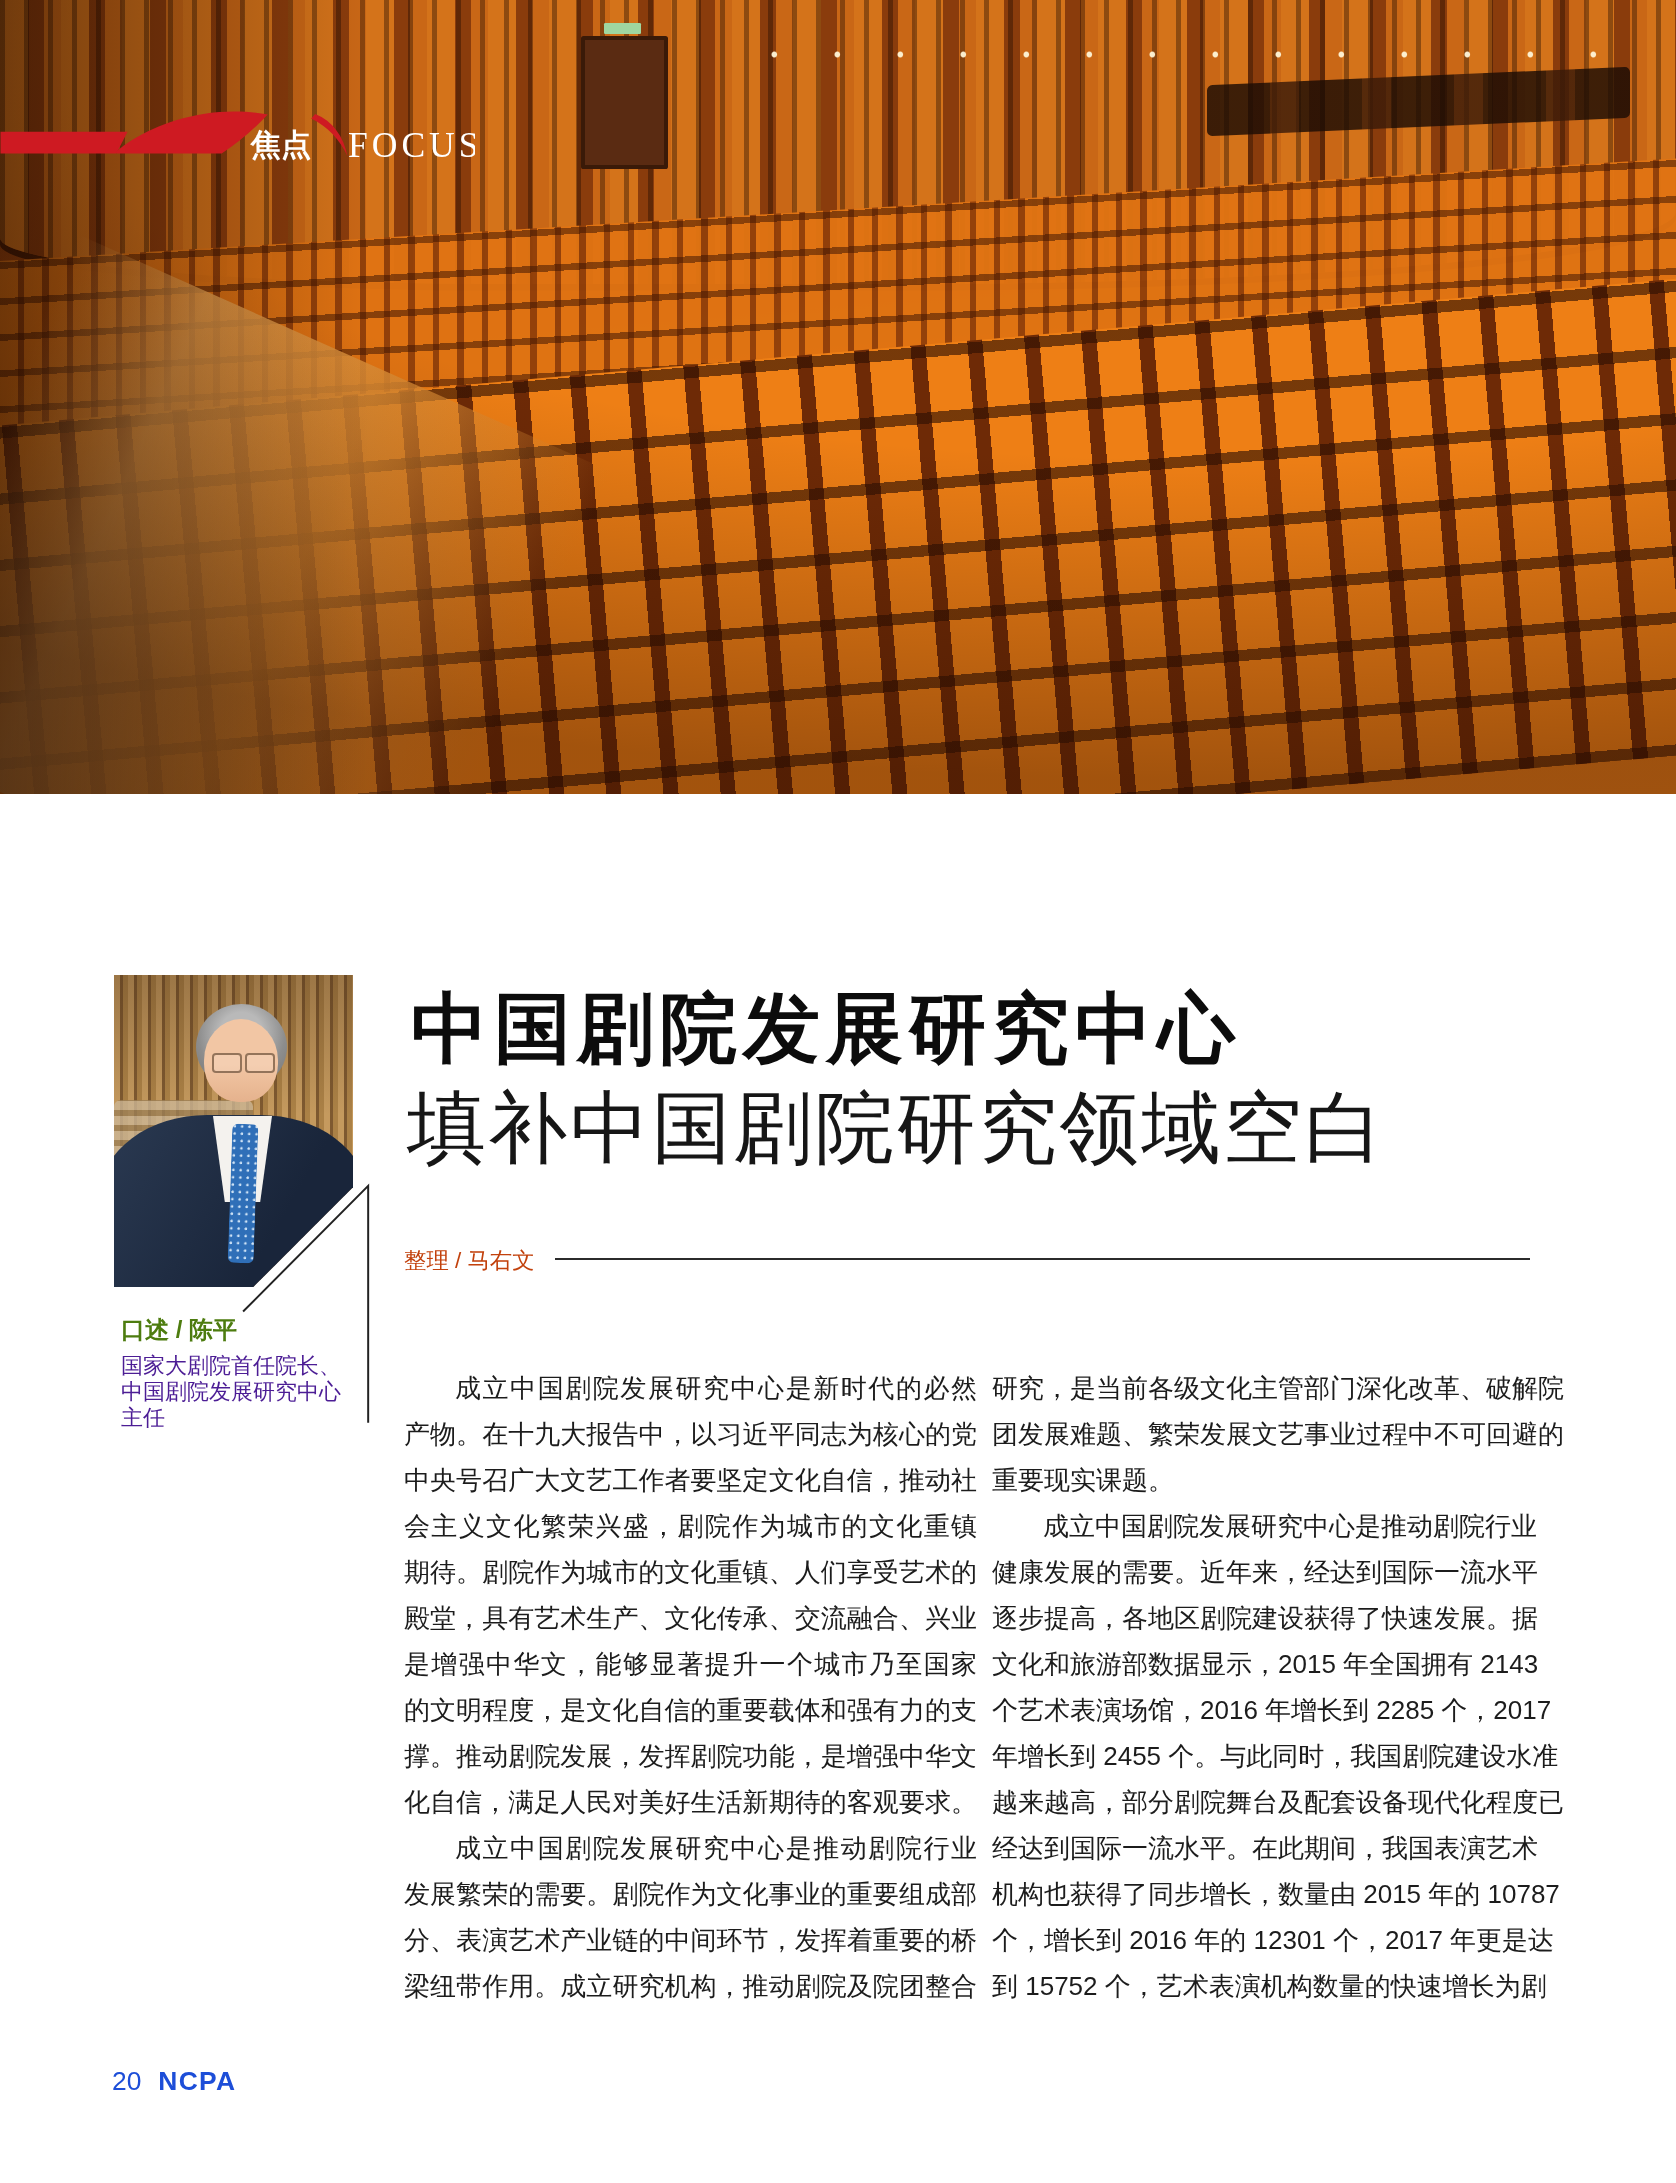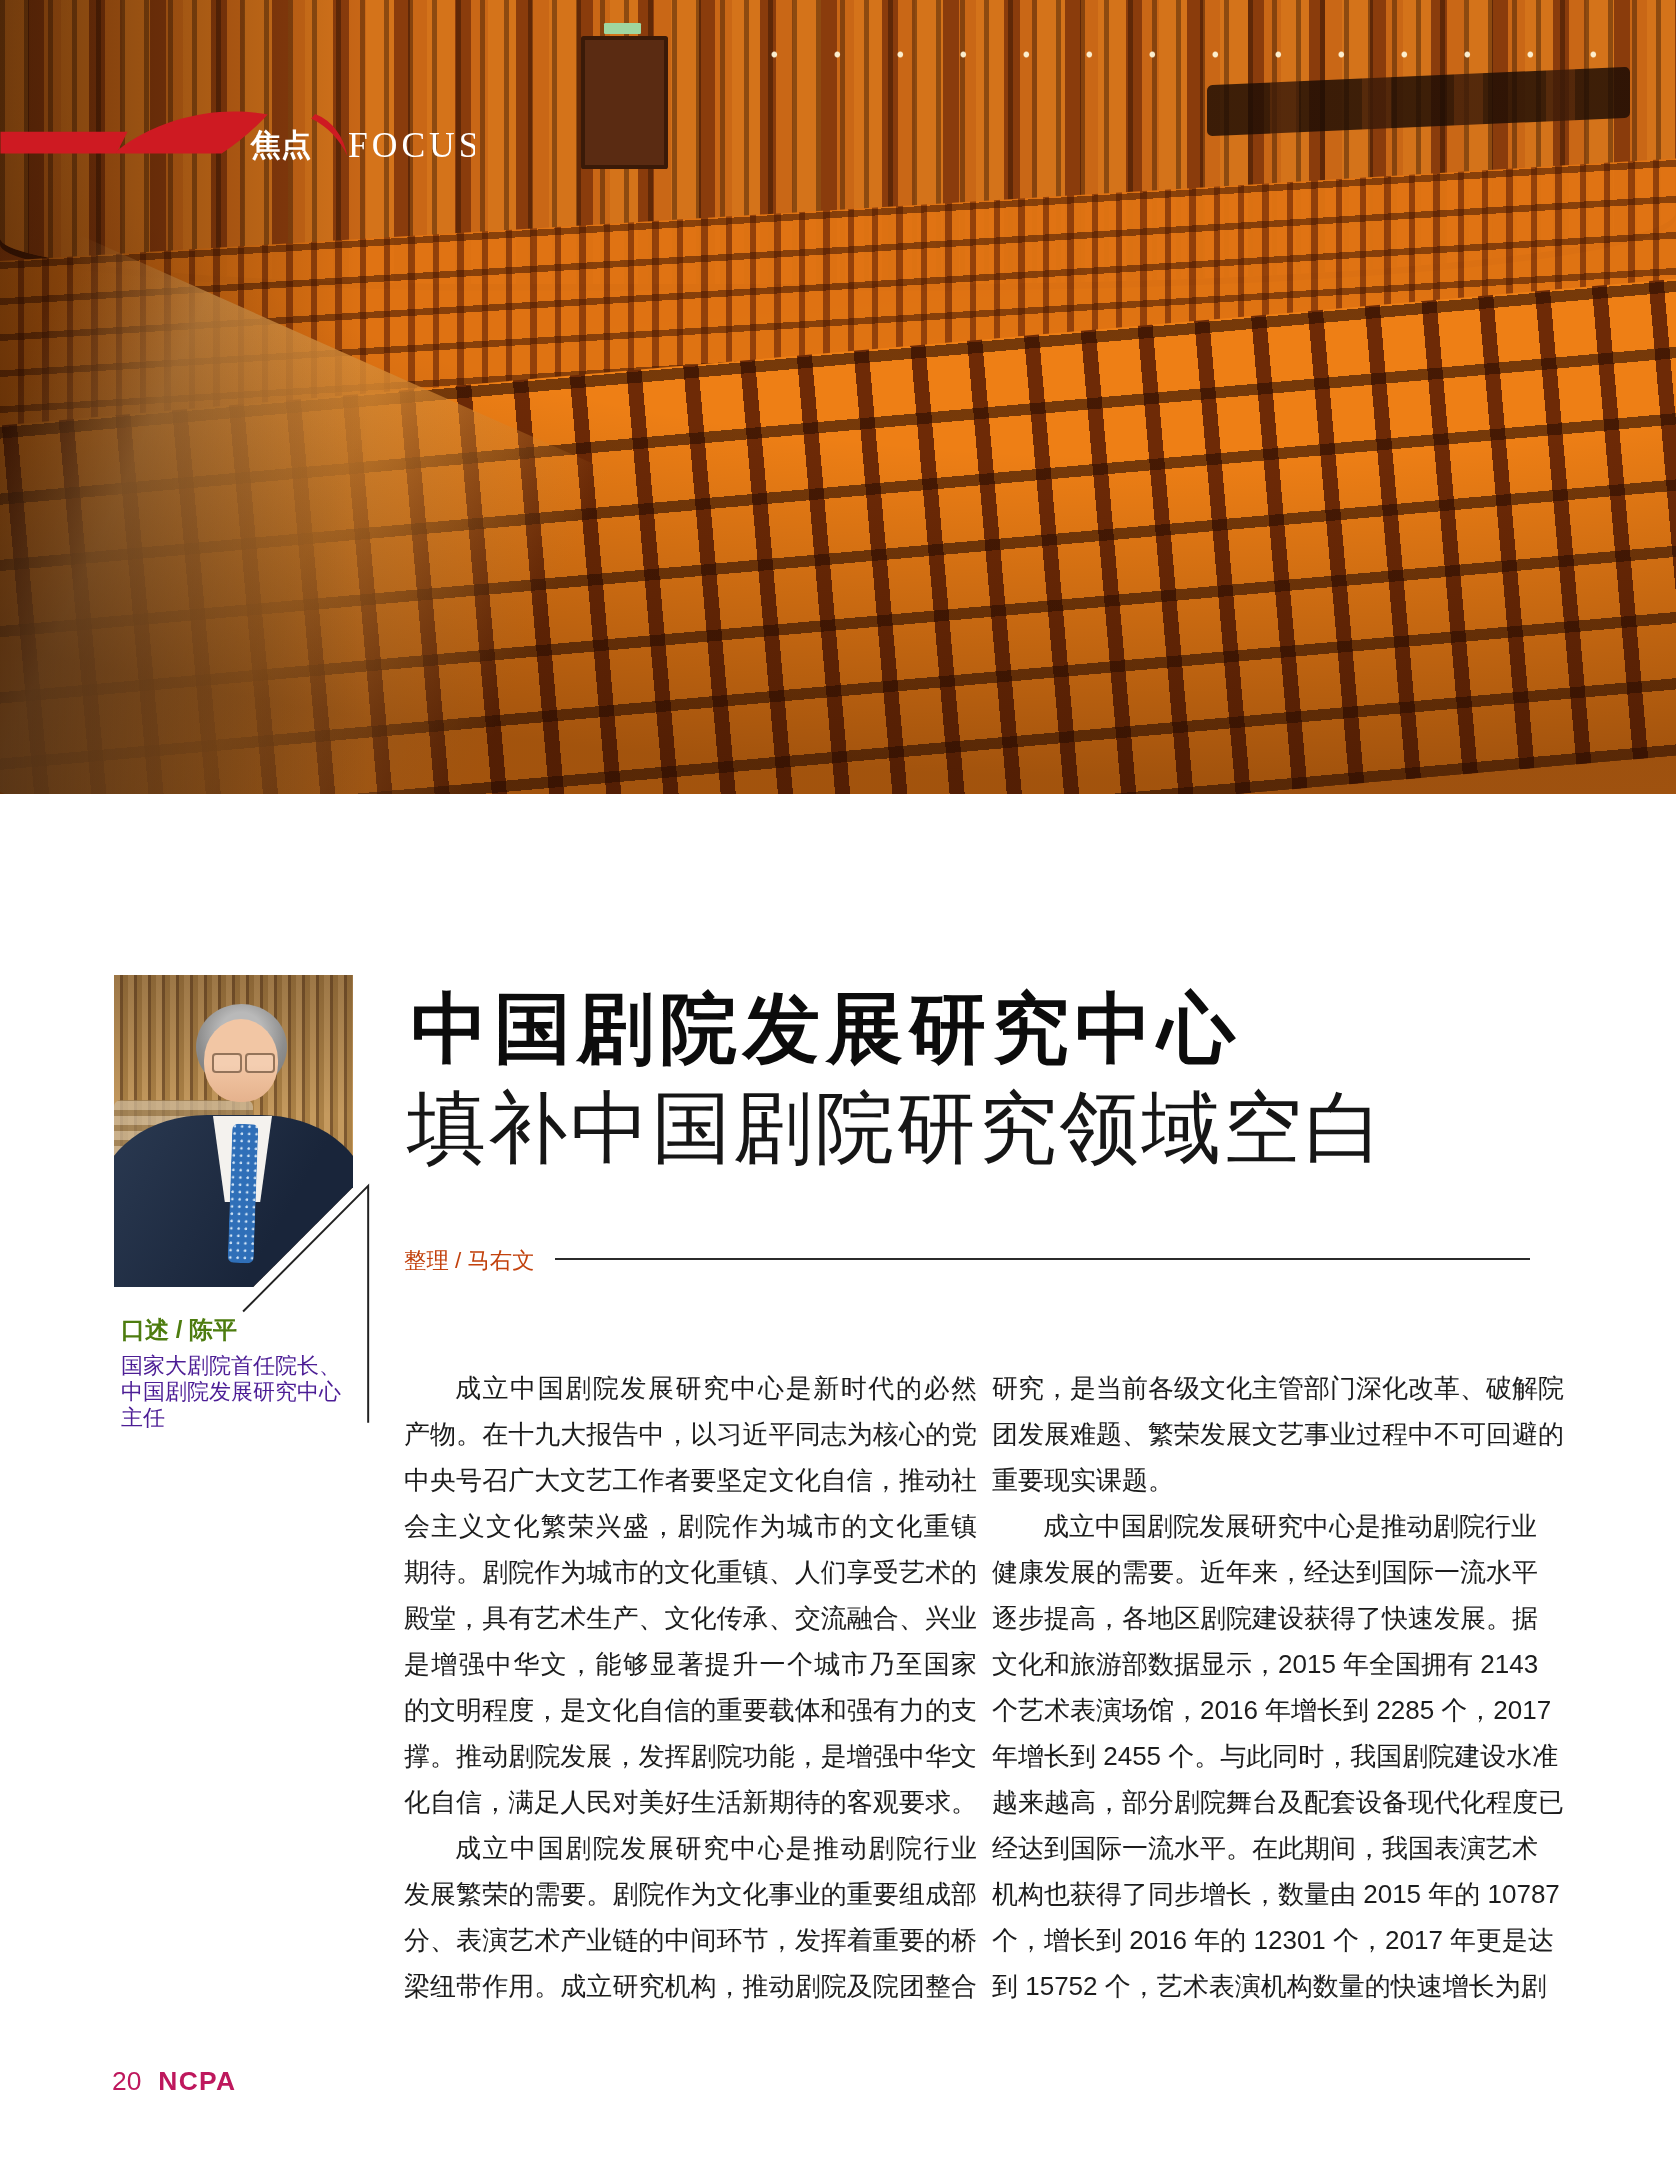--- a/index.html
+++ b/index.html
@@ -91,21 +91,21 @@
 
   
   .col{position:absolute;top:1365px;font-size:26px;line-height:46px;color:#1c1c1c;}
   .col1{left:404px;width:573px;}
   .col2{left:992px;width:537px;}
   .bline{height:46px;text-align:justify;text-align-last:justify;white-space:nowrap;overflow:visible;}
   .bline.indent{text-indent:51px;}
   .bline.short{text-align-last:left;}
 
   
-  .footer{position:absolute;left:112px;top:2066px;font-size:26.4px;color:#be185d;}
+  .footer{position:absolute;left:112px;top:2066px;font-size:26.4px;color:#1d4ed8;}
   .footer .num{font-weight:400;}
   .footer .brand{font-weight:bold;margin-left:17px;letter-spacing:1.3px;}
 </style>
 </head>
 <body>
 
 <div class="page">
 
   <div class="hero">
     <div class="hero-ceiling"></div>

